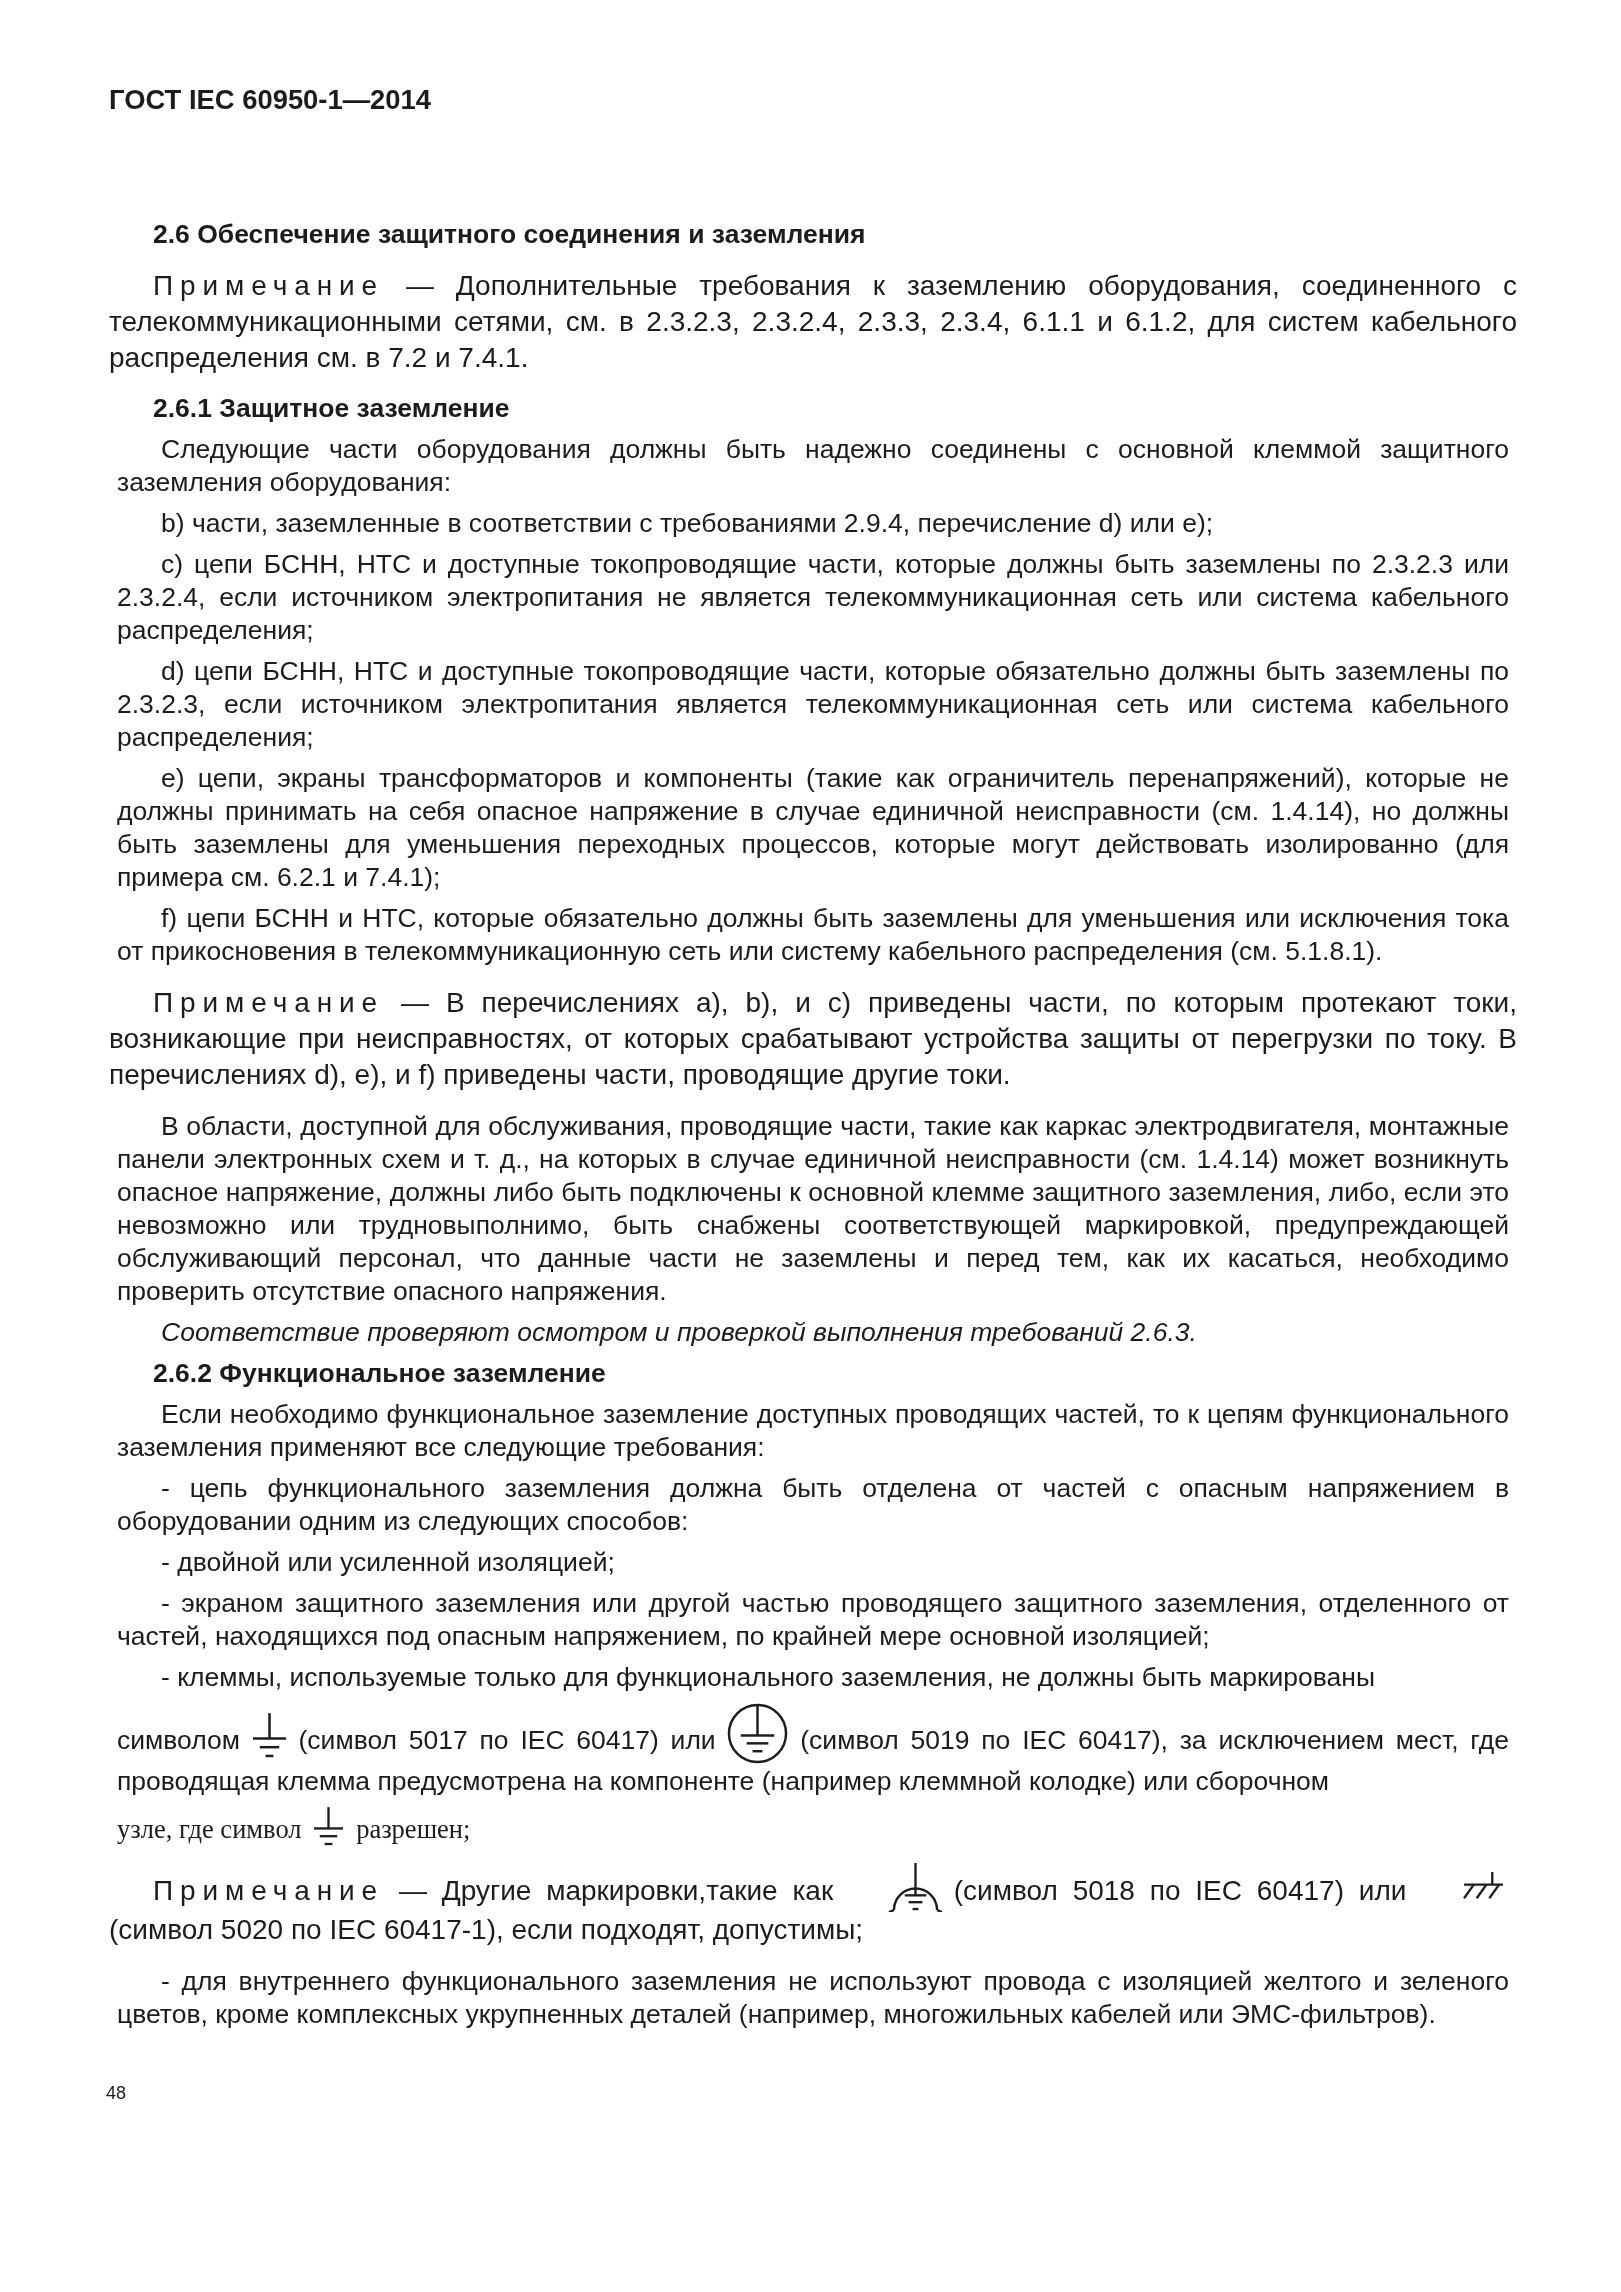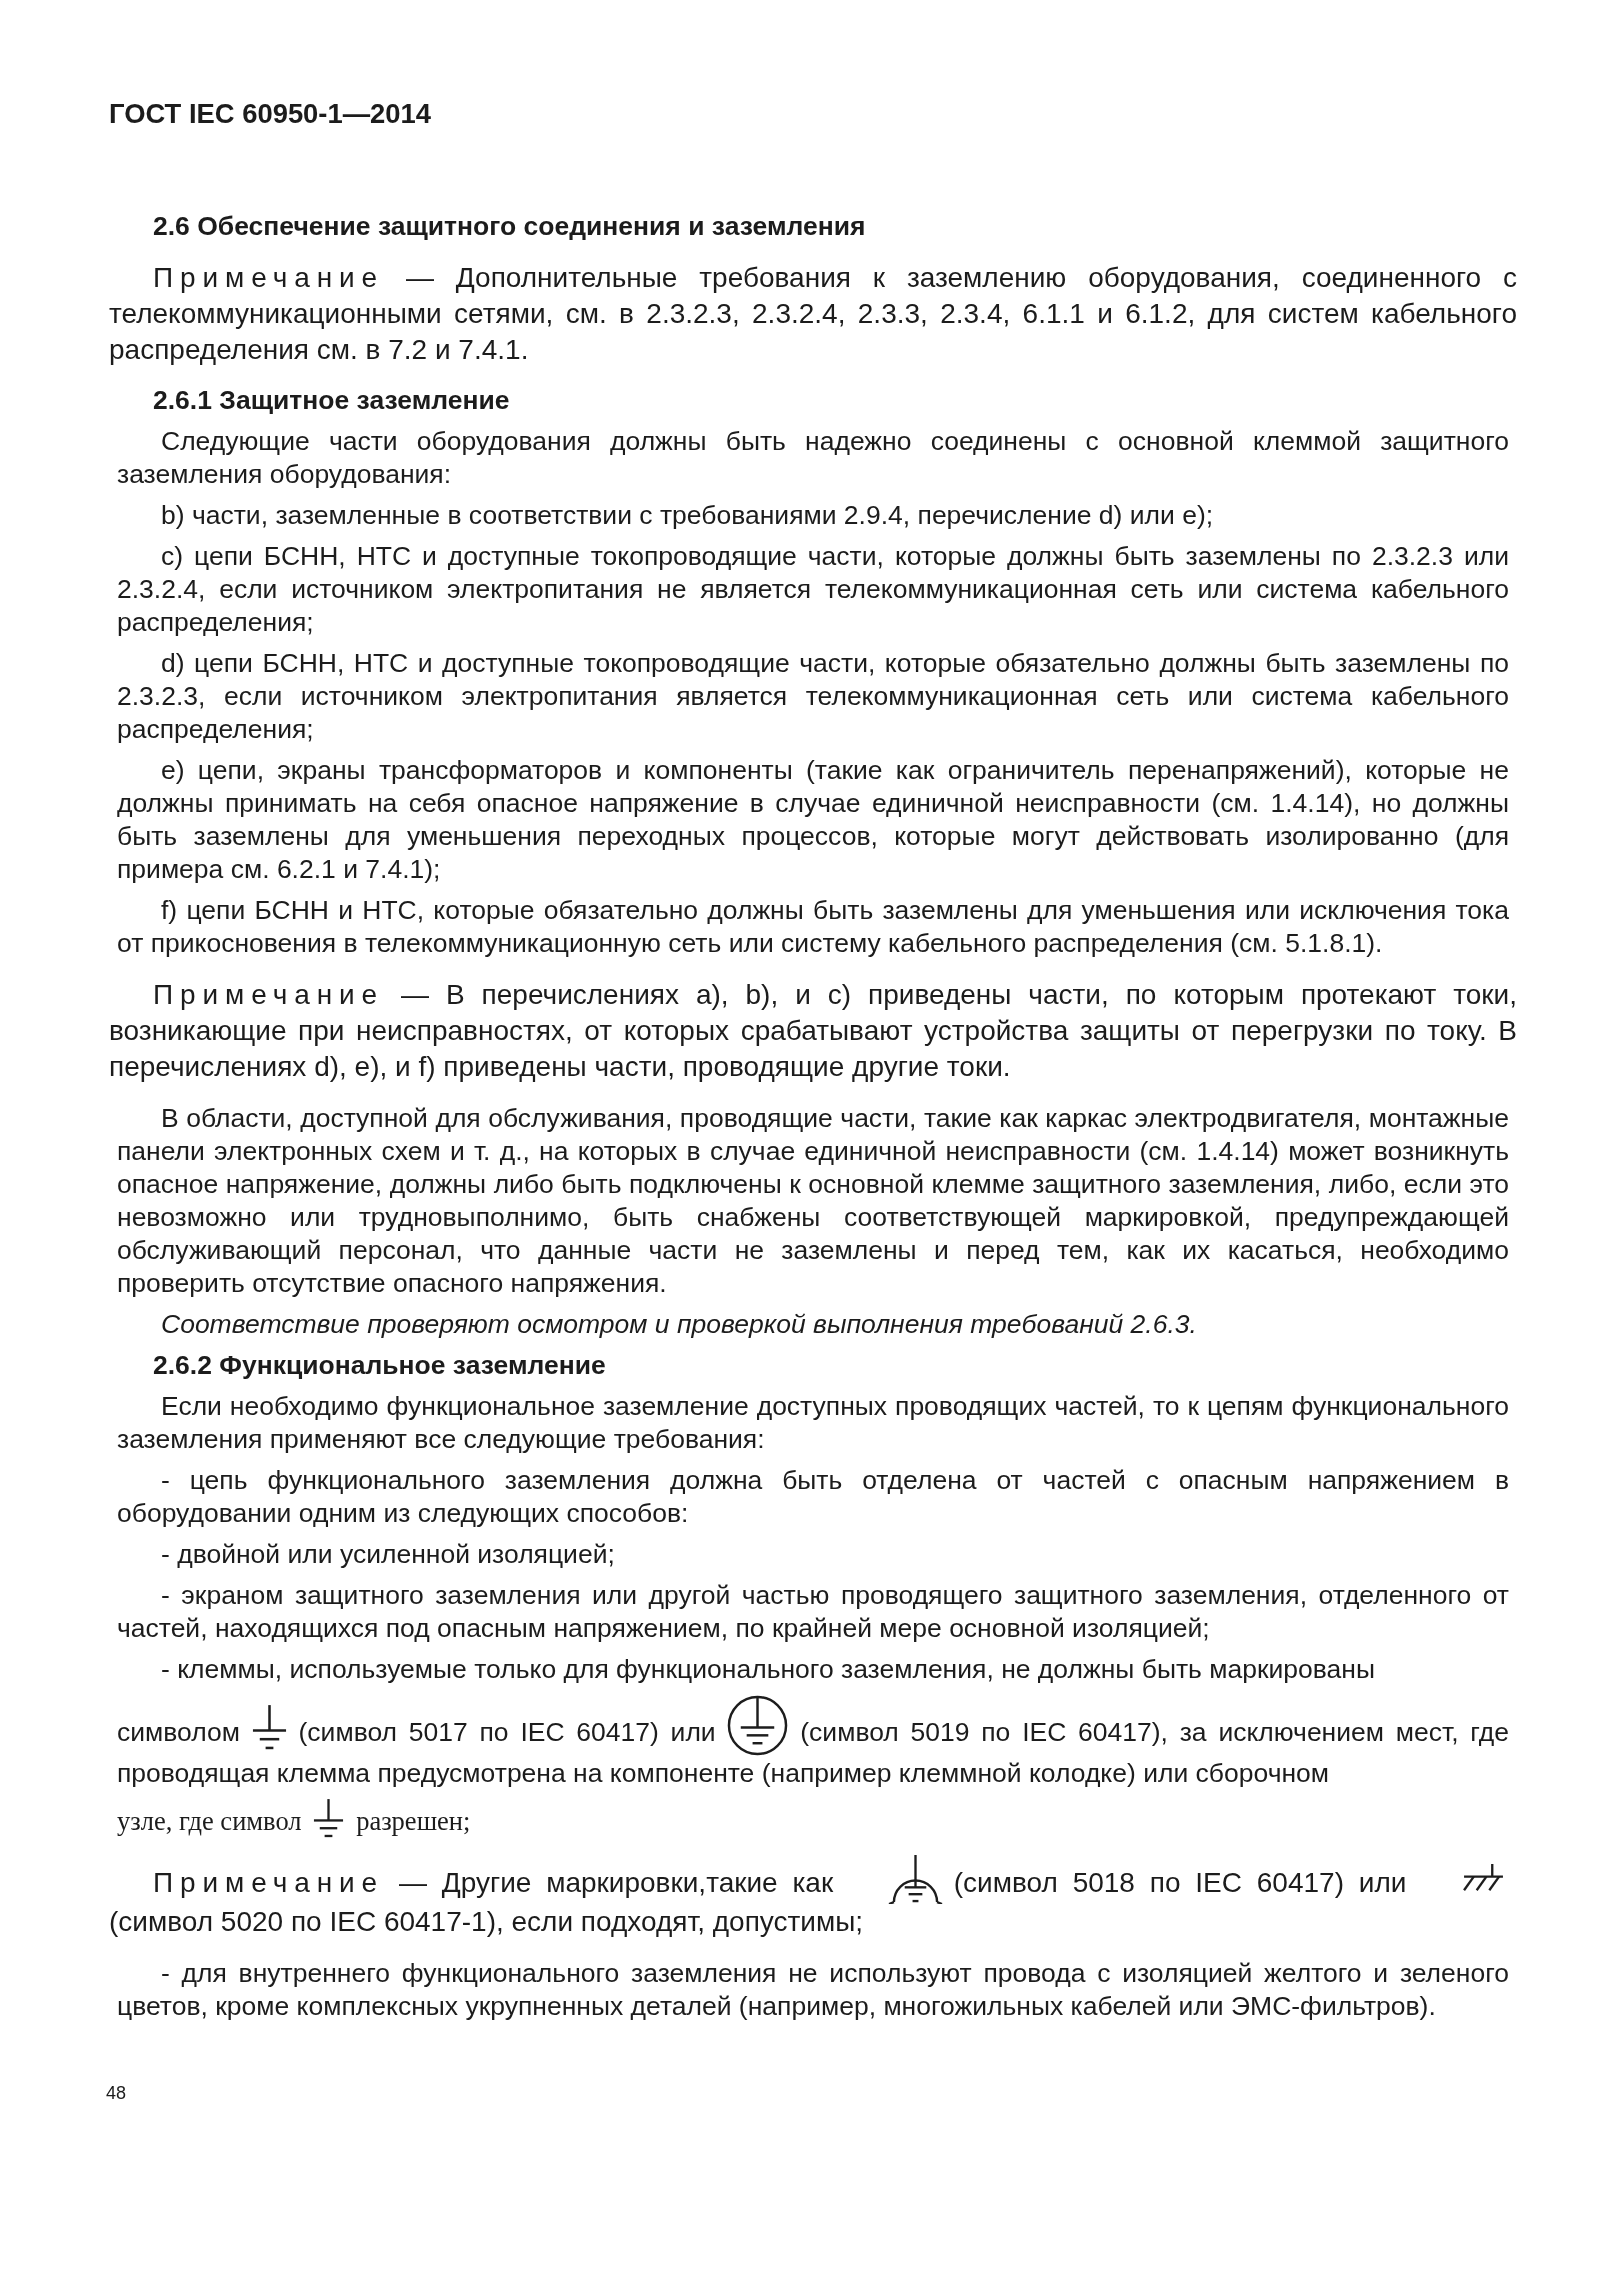--- a/index.html
+++ b/index.html
@@ -4,26 +4,26 @@
 <style>
   html,body { margin:0; padding:0; background:#e8e8e8; }
   .page {
     position:relative;
     width:1621px; height:2293px;
     background:#ffffff;
     font-family:"Liberation Sans", sans-serif;
     color:#1c1c1c;
     overflow:hidden;
   }
-  .content { position:absolute; left:109px; top:97px; width:1408px; }
+  .content { position:absolute; left:109px; top:83px; width:1408px; }
 
   .doc-header { font-size:27.4px; font-weight:700; line-height:33px; }
 
   .sec-title { font-size:26.5px; font-weight:700; line-height:33px; text-indent:44px; margin:0; }
-  .t26  { margin-top:80px; }
+  .t26  { margin-top:102px; }
   .t261 { margin-top:10px; }
 
   p.body { font-size:26.5px; line-height:33px; margin:8px; text-align:justify; text-indent:44px; }
   p.noindent { text-indent:0; }
   p.compliance { font-style:italic; }
 
   p.note { font-size:28px; line-height:36px; margin:16.7px 0; text-align:justify; text-indent:44px; }
   .note-label { letter-spacing:6.9px; }
 
   .sym { display:inline-block; margin:0 10.8px; line-height:0; }

